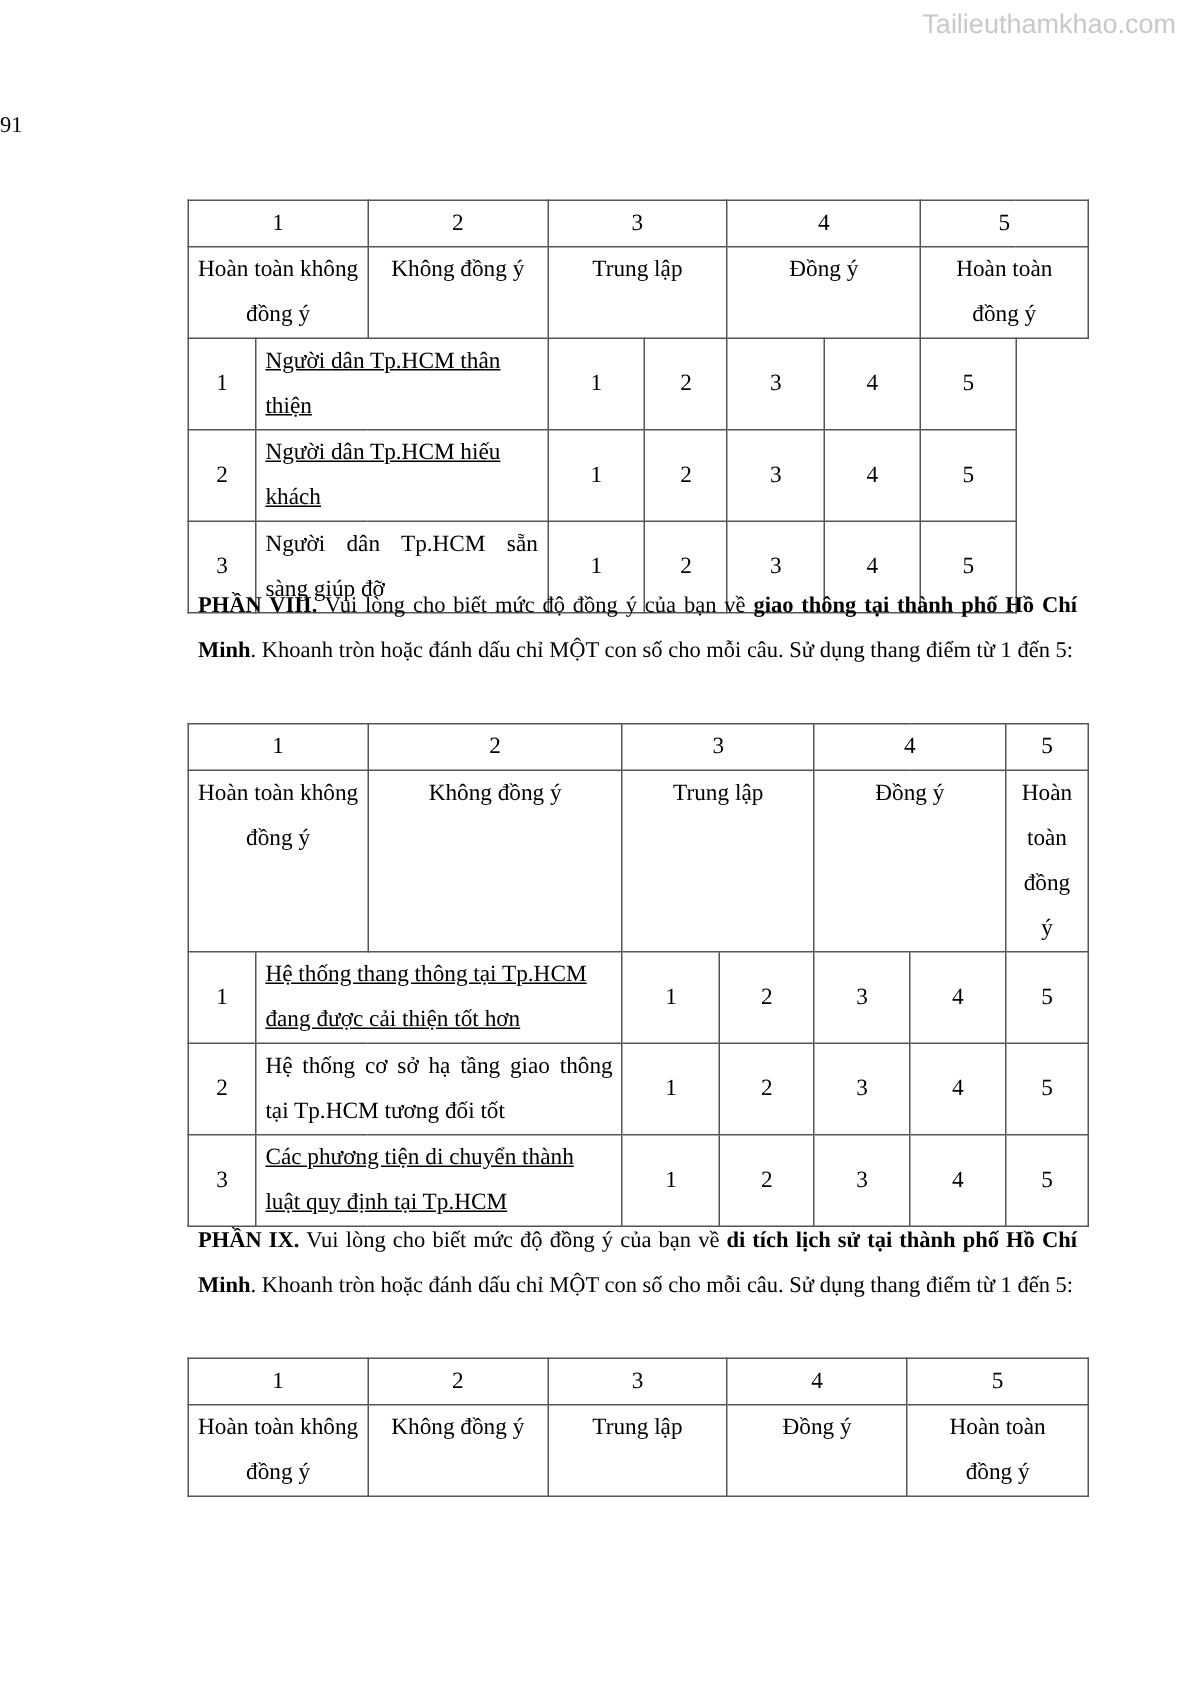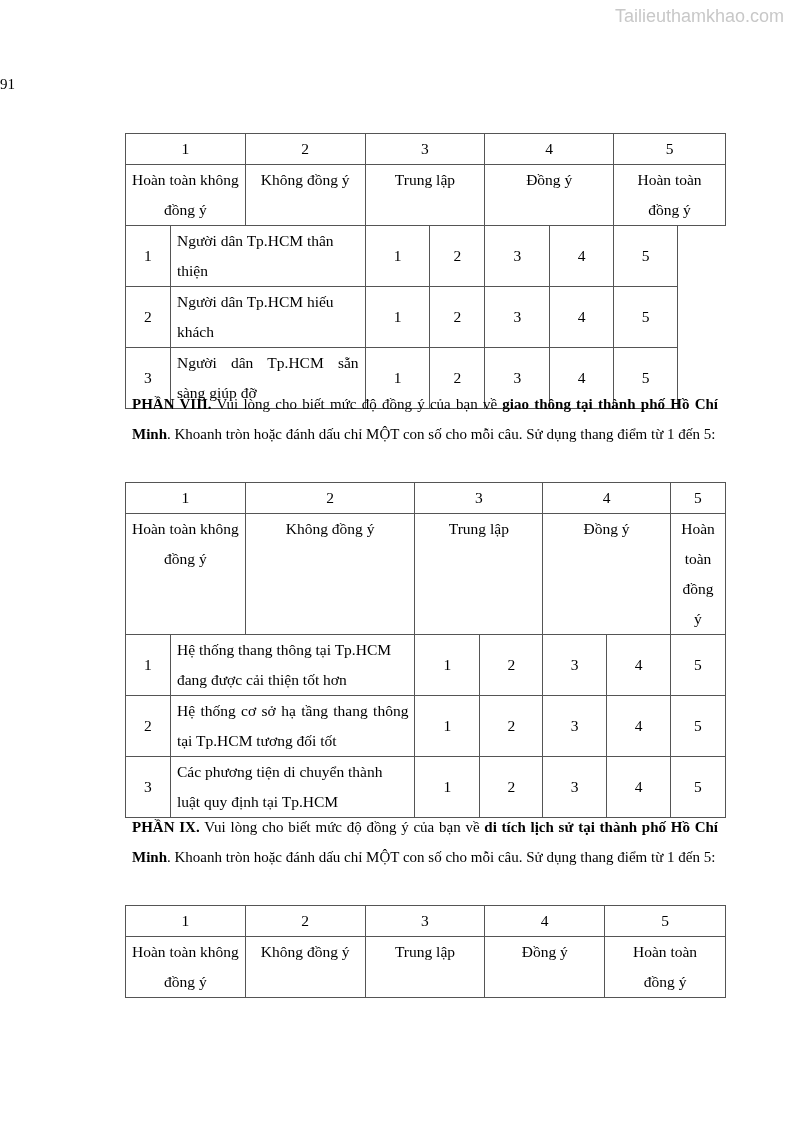--- a/index.html
+++ b/index.html
@@ -3,21 +3,21 @@
 <meta charset="utf-8">
 <style>
   html, body { margin: 0; padding: 0; background: #ffffff; }
   body { width: 794px; height: 1123px; position: relative; overflow: hidden;
          font-family: "Liberation Serif", "DejaVu Serif", serif; color: #000; }
   .watermark { position: absolute; top: 6px; right: 10px; font-family: "Liberation Sans", sans-serif;
                font-size: 18px; color: #c8c8c8; }
   .page-num { position: absolute; top: 76px; left: 0; width: 100%; text-align: left; font-size: 15px; }
   table { border-collapse: collapse; position: absolute; left: 125px; width: 601px; font-size: 15.5px; }
   td { border: 1px solid #555; padding: 0 6px; vertical-align: top; line-height: 30px; text-align: center; }
-  td.left { text-align: left; }
+  td.left { text-align: left; text-decoration: underline; }
   td.just { text-align: justify; text-align-last: left; margin-top: 35px; }
   td.mid { vertical-align: middle; }
   td.q { font-weight: bold; text-align: left; padding-left: 6px; }
   .para { position: absolute; left: 132px; width: 586px; font-size: 15px; line-height: 30px;
           text-align: justify; }
   b { font-weight: bold; }
 </style>
 </head>
 <body>
 
@@ -115,21 +115,21 @@
     <td class="mid">1</td>
     <td colspan="2" class="left">Hệ thống thang thông tại Tp.HCM đang được cải thiện tốt hơn</td>
     <td class="mid">1</td>
     <td class="mid">2</td>
     <td class="mid">3</td>
     <td class="mid">4</td>
     <td class="mid">5</td>
   </tr>
   <tr>
     <td class="mid">2</td>
-    <td colspan="2" class="just">Hệ thống cơ sở hạ tầng thang thông tại Tp.HCM tương đối tốt</td>
+    <td colspan="2" class="just">Hệ thống cơ sở hạ tầng giao thông tại Tp.HCM tương đối tốt</td>
     <td class="mid">1</td>
     <td class="mid">2</td>
     <td class="mid">3</td>
     <td class="mid">4</td>
     <td class="mid">5</td>
   </tr>
   <tr>
     <td class="mid">3</td>
     <td colspan="2" class="left">Các phương tiện di chuyển thành luật quy định tại Tp.HCM</td>
     <td class="mid">1</td>

